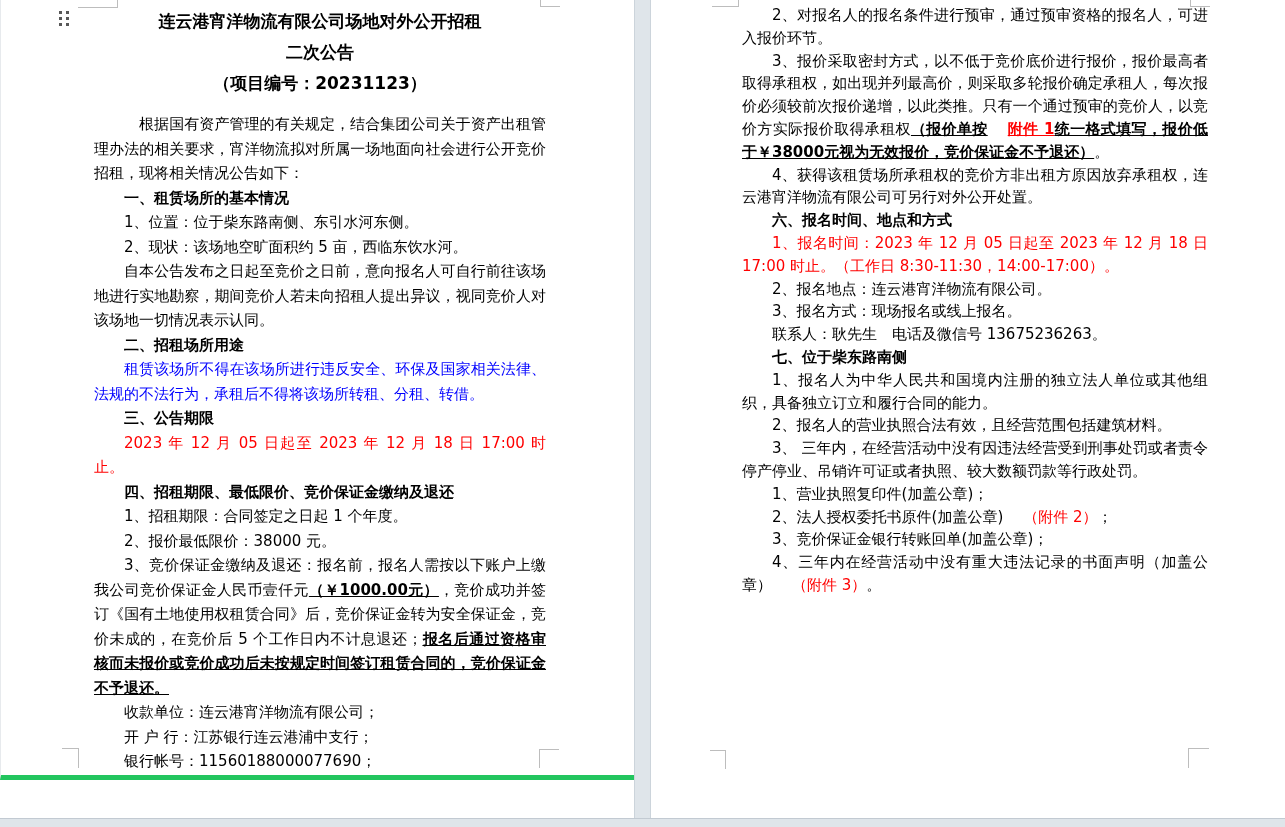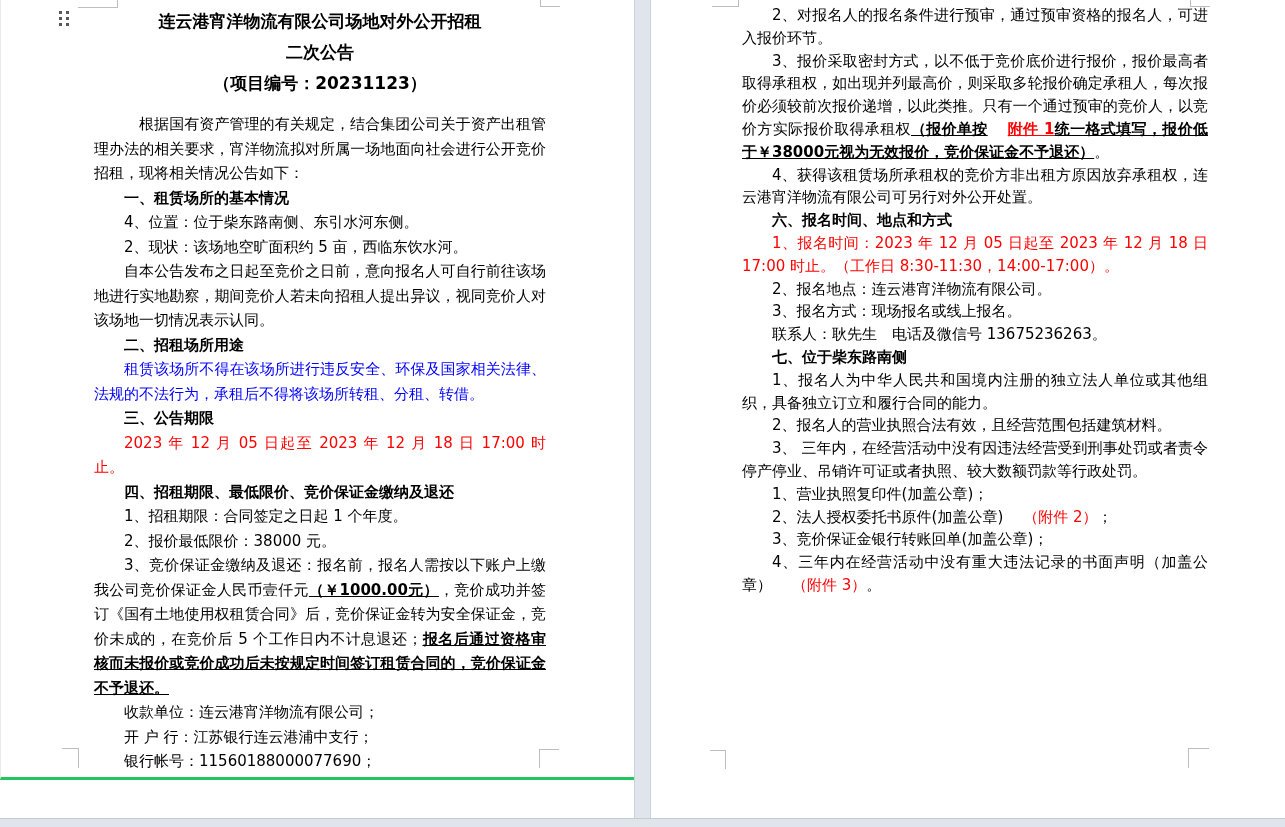--- a/index.html
+++ b/index.html
@@ -3,21 +3,21 @@
 <meta charset="utf-8">
 <style>
   html,body{margin:0;padding:0;}
   body{
     width:1285px;height:827px;position:relative;overflow:hidden;
     background:#ffffff;
     font-family:"DejaVu Sans","Liberation Sans",sans-serif;
     color:#000;
   }
   .page{position:absolute;background:#fff;box-sizing:border-box;}
-  #page-left{left:0;top:0;width:634px;height:780px;border-bottom:3px solid #22c55e;border-left:1px solid #e7eaed;}
+  #page-left{left:0;top:0;width:634px;height:780px;border-bottom:5px solid #22c55e;border-left:1px solid #e7eaed;}
   #page-right{left:651px;top:0;width:634px;height:818px;}
   .page-gap{position:absolute;left:634px;top:0;width:17px;height:818px;background:#dfe5ea;
     border-left:1px solid #ccd4db;border-right:1px solid #ccd4db;box-sizing:border-box;}
   .bottom-band{position:absolute;left:0;top:818px;width:1285px;height:9px;background:#dfe5ea;
     border-top:1px solid #c2cad2;box-sizing:border-box;}
 
   .content{box-sizing:border-box;text-align:justify;}
   #content-left{padding:6px 0 0 93px;width:545px;font-size:15px;line-height:24.5px;}
   #content-right{padding:4px 0 0 91px;width:557px;font-size:15px;line-height:22.8px;}
 
@@ -47,21 +47,21 @@
 </head>
 <body>
 
 <div class="page" id="page-left">
   <div class="content" id="content-left">
       <div class="para title"><span>连云港宵洋物流有限公司场地对外公开招租</span></div>
       <div class="para title"><span>二次公告</span></div>
       <div class="para title title-last"><span>（项目编号：20231123）</span></div>
       <div class="para first-para"><span>根据国有资产管理的有关规定，结合集团公司关于资产出租管理办法的相关要求，宵洋物流拟对所属一场地面向社会进行公开竞价招租，现将相关情况公告如下：</span></div>
       <div class="para h"><span>一、租赁场所的基本情况</span></div>
-      <div class="para "><span>4、位置：位于柴东路南侧、东引水河东侧。</span></div>
+      <div class="para "><span>1、位置：位于柴东路南侧、东引水河东侧。</span></div>
       <div class="para "><span>2、现状：该场地空旷面积约 5 亩，西临东饮水河。</span></div>
       <div class="para "><span>自本公告发布之日起至竞价之日前，意向报名人可自行前往该场地进行实地勘察，期间竞价人若未向招租人提出异议，视同竞价人对该场地一切情况表示认同。</span></div>
       <div class="para h"><span>二、招租场所用途</span></div>
       <div class="para blue"><span>租赁该场所不得在该场所进行违反安全、环保及国家相关法律、法规的不法行为，承租后不得将该场所转租、分租、转借。</span></div>
       <div class="para h"><span>三、公告期限</span></div>
       <div class="para red"><span>2023 年 12 月 05 日起至 2023 年 12 月 18 日 17:00 时止。</span></div>
       <div class="para h"><span>四、招租期限、最低限价、竞价保证金缴纳及退还</span></div>
       <div class="para "><span>1、招租期限：合同签定之日起 1 个年度。</span></div>
       <div class="para "><span>2、报价最低限价：38000 元。</span></div>
       <div class="para "><span>3、竞价保证金缴纳及退还：报名前，报名人需按以下账户上缴我公司竞价保证金人民币壹仟元</span><span class="b u">（￥1000.00元）</span><span>，竞价成功并签订《国有土地使用权租赁合同》后，竞价保证金转为安全保证金，竞价未成的，在竞价后 5 个工作日内不计息退还；</span><span class="b u">报名后通过资格审核而未报价或竞价成功后未按规定时间签订租赁合同的，竞价保证金不予退还。</span></div>

